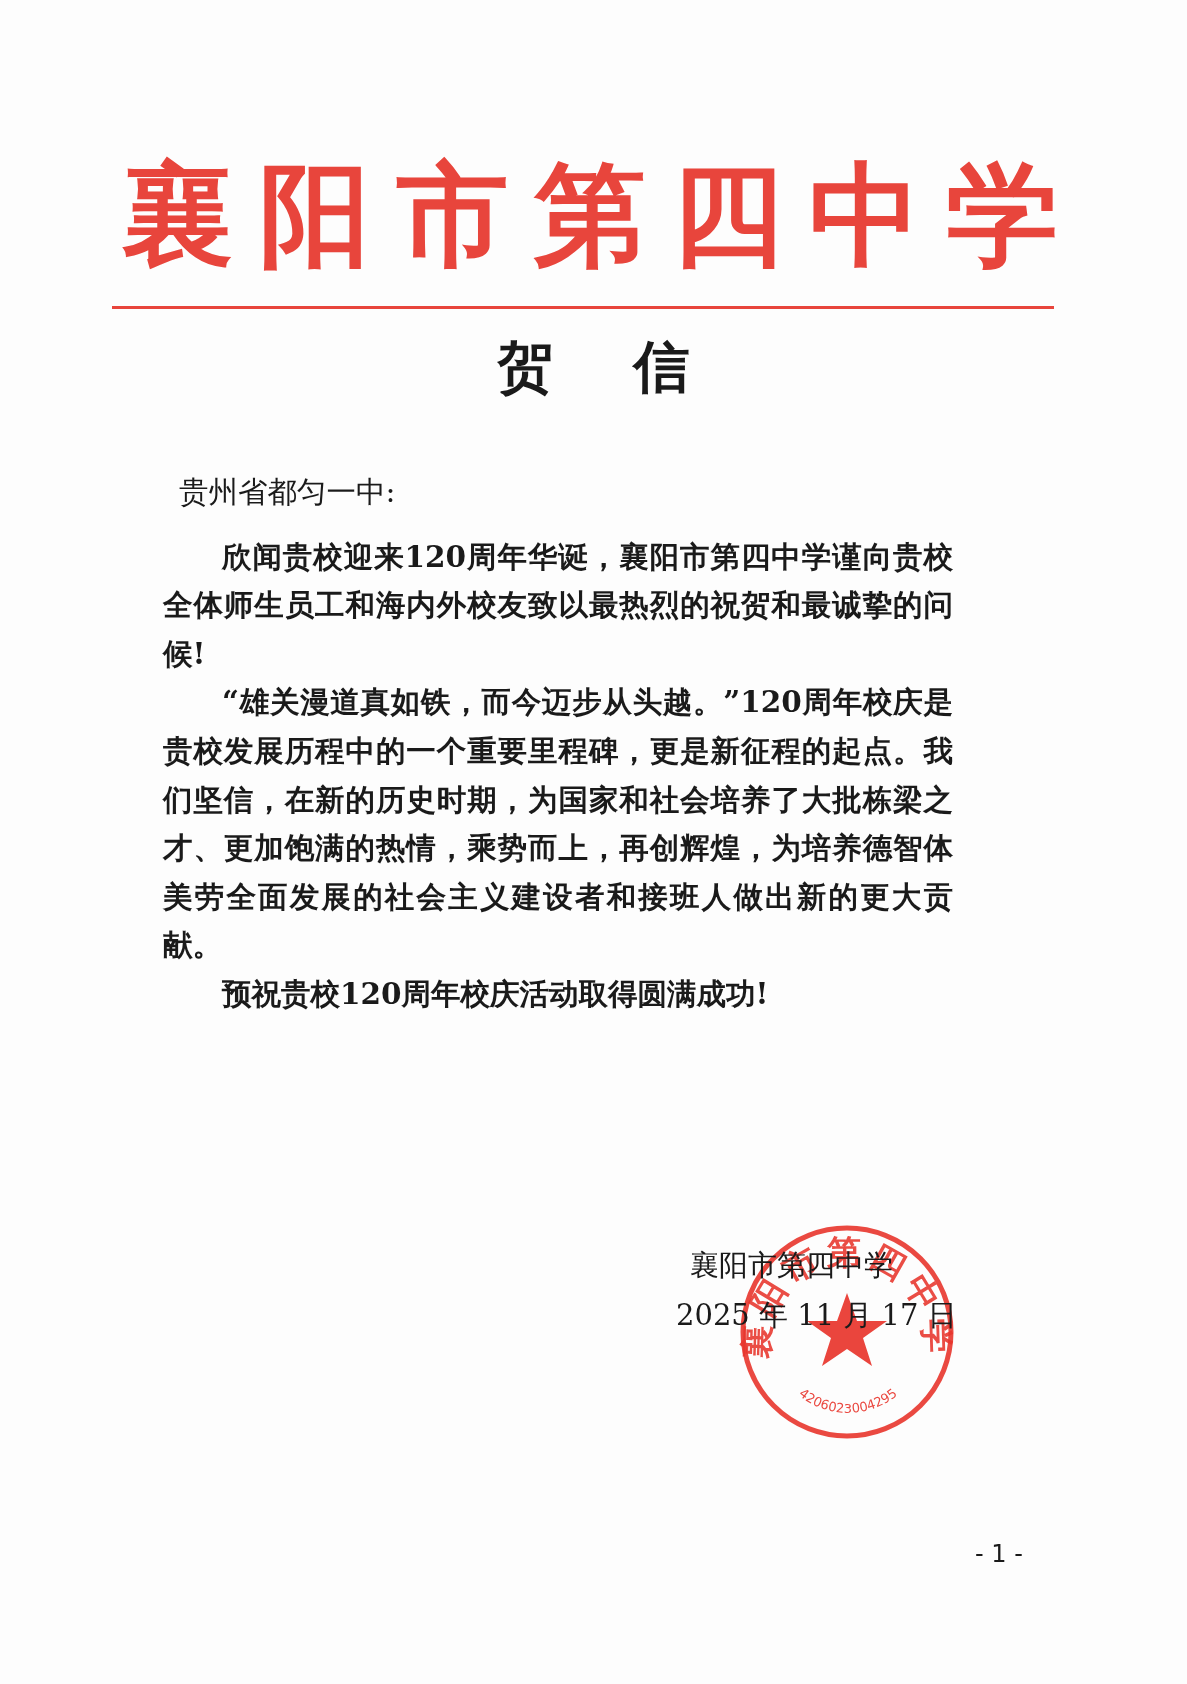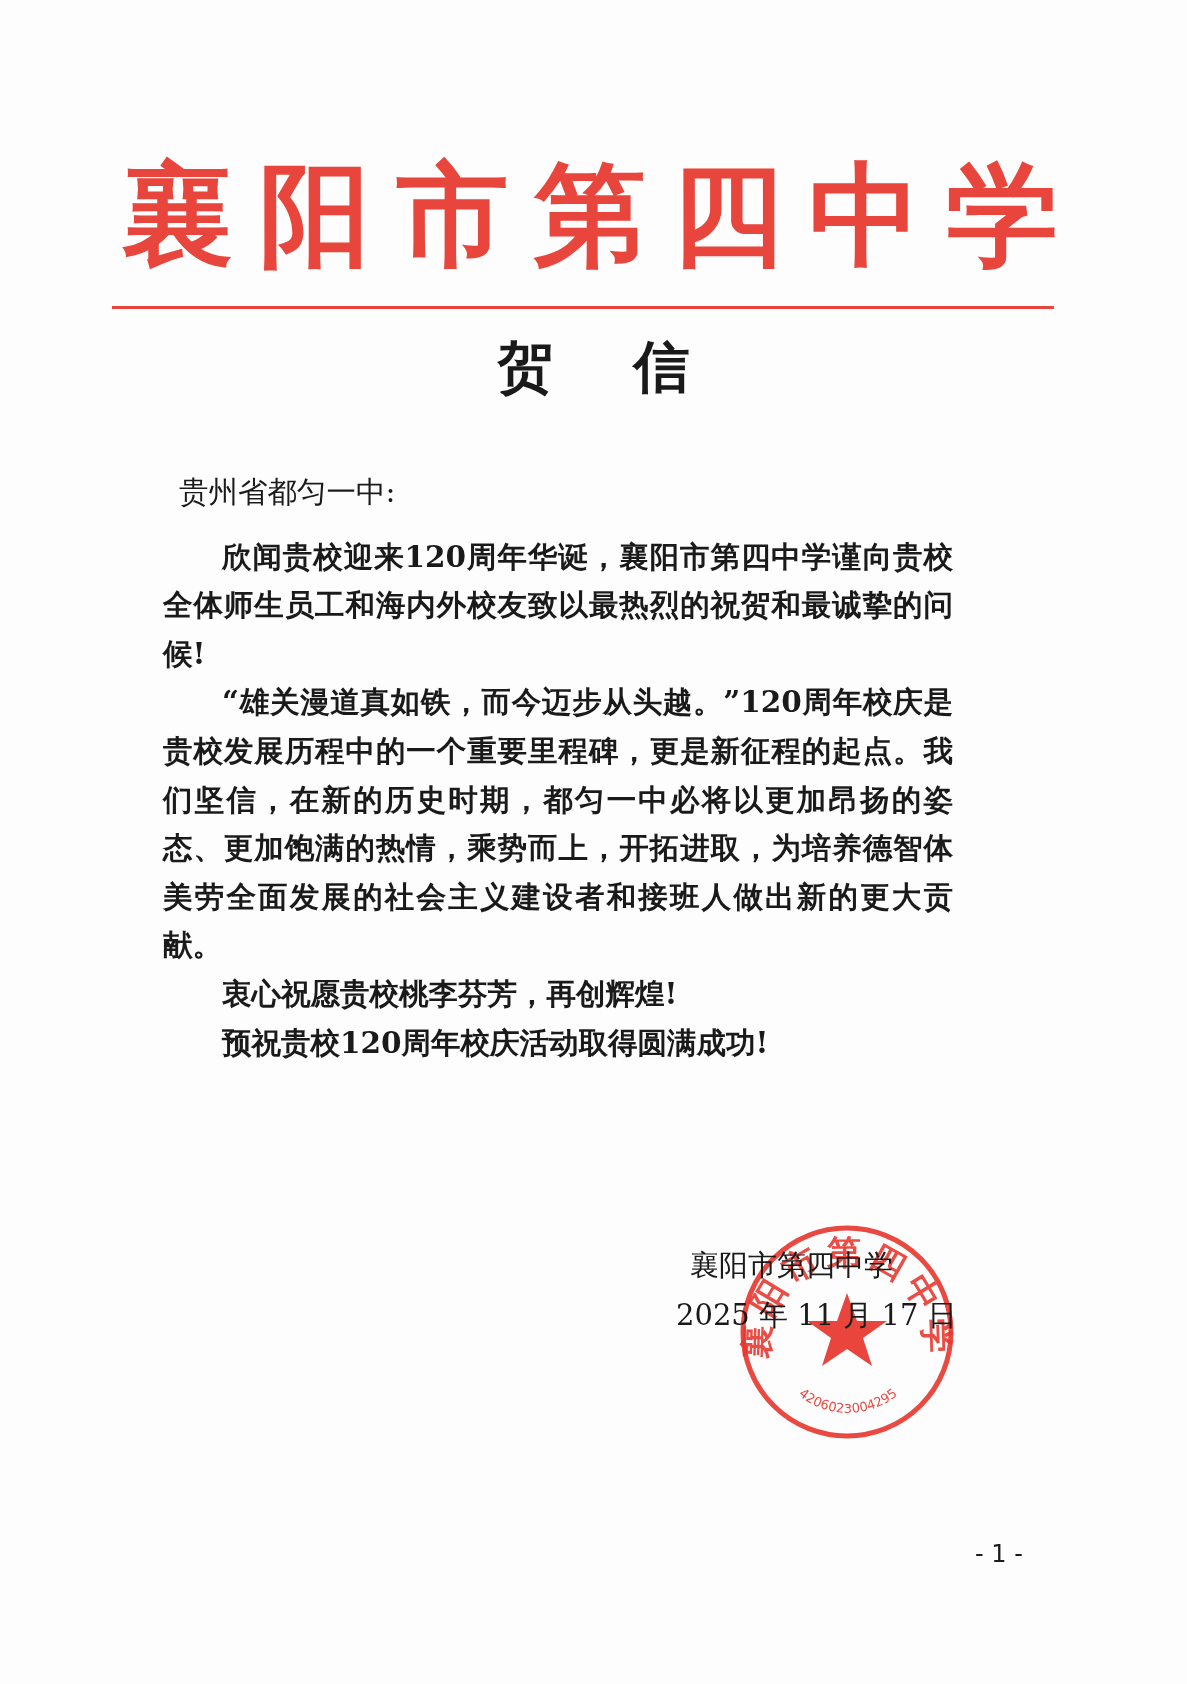--- a/index.html
+++ b/index.html
@@ -41,22 +41,21 @@
 
   <div class="red-rule"></div>
 
   <div class="title">
     <span>贺</span><span>信</span>
   </div>
 
   <div class="body">
     <p class="salutation">贵州省都匀一中:</p>
     <p class="para">欣闻贵校迎来120周年华诞，襄阳市第四中学谨向贵校全体师生员工和海内外校友致以最热烈的祝贺和最诚挚的问候!</p>
-    <p class="para">“雄关漫道真如铁，而今迈步从头越。”120周年校庆是贵校发展历程中的一个重要里程碑，更是新征程的起点。我们坚信，在新的历史时期，都匀一中必将以更加昂扬的姿态、更加饱满的热情，乘势而上，开拓进取，为培养德智体美劳全面发展的社会主义建设者和接班人做出新的更大贡献。</p>
-    <p class="para">衷心祝愿贵校桃李芬芳，再创辉煌!</p>
+    <p class="para">“雄关漫道真如铁，而今迈步从头越。”120周年校庆是贵校发展历程中的一个重要里程碑，更是新征程的起点。我们坚信，在新的历史时期，为国家和社会培养了大批栋梁之才、更加饱满的热情，乘势而上，再创辉煌，为培养德智体美劳全面发展的社会主义建设者和接班人做出新的更大贡献。</p>
     <p class="para">预祝贵校120周年校庆活动取得圆满成功!</p>
   </div>
 
   <svg class="seal" viewBox="0 0 218 218" xmlns="http://www.w3.org/2000/svg">
     <defs>
       <path id="arcTop" d="M 34 140 A 78 78 0 1 1 184 140"></path>
       <path id="arcBottom" d="M 58 170 A 78 78 0 0 0 162 170"></path>
     </defs>
     <circle cx="109" cy="109" r="104" fill="none" stroke="#e8352c" stroke-width="5" opacity="0.9"></circle>
     <text font-size="34" fill="#e8352c" font-family="DejaVu Serif, serif" font-weight="bold" opacity="0.88" letter-spacing="6">

